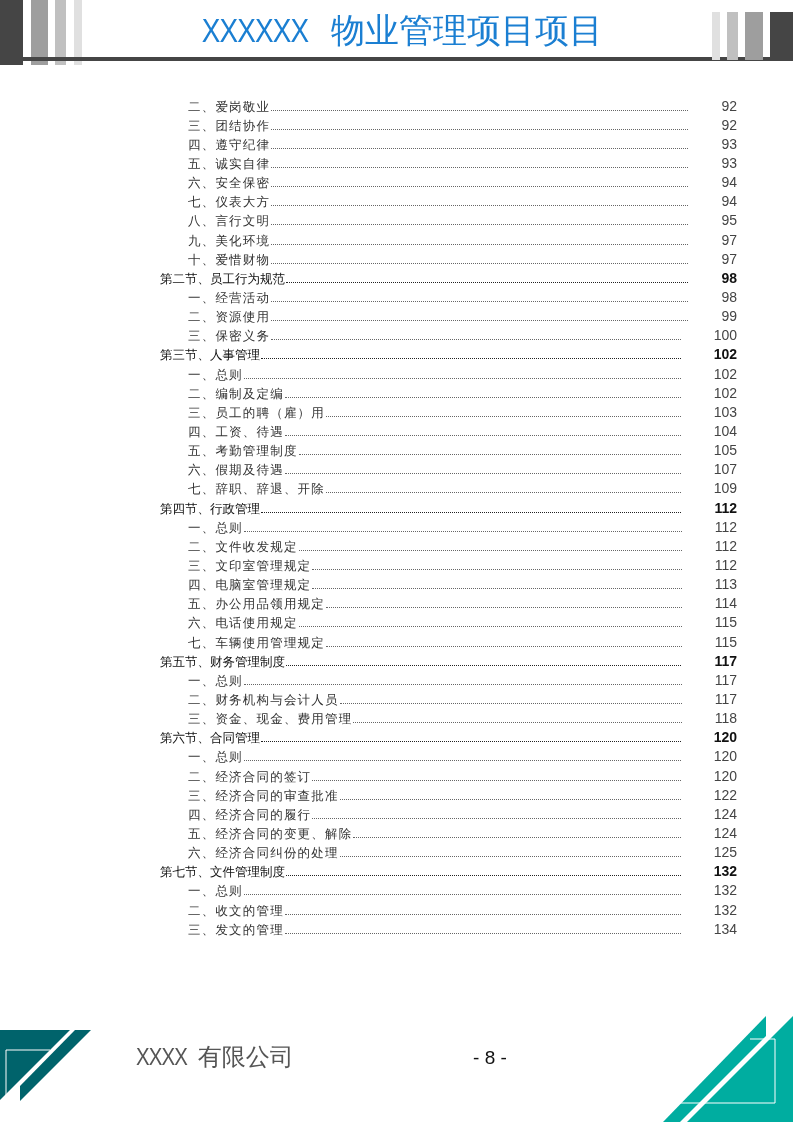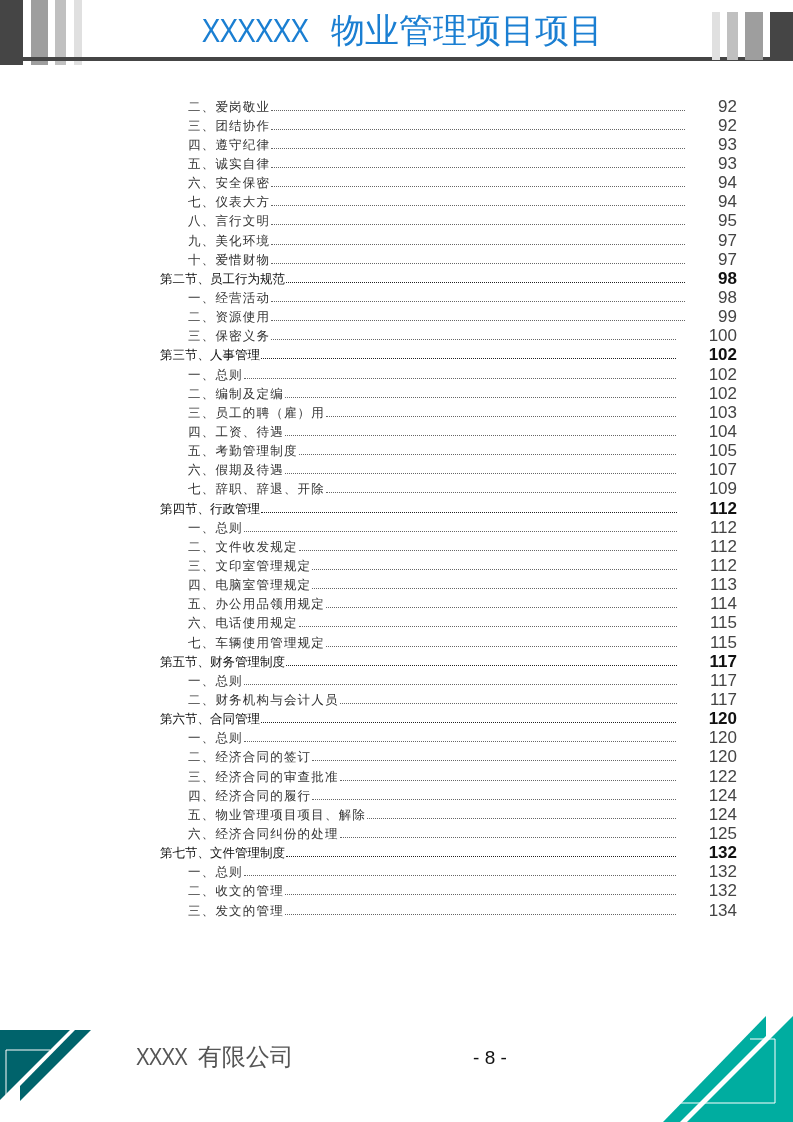--- a/index.html
+++ b/index.html
@@ -12,21 +12,21 @@
   .hdr-title { position: absolute; left: 0; width: 793px; top: 12px; text-align: center;
                font-family: "DejaVu Sans", "Liberation Sans", sans-serif; font-size: 34px;
                color: #1b7fd2; letter-spacing: 0px; line-height: 36px; }
   .hdr-title .x { font-family: "Liberation Sans", sans-serif; transform: scaleX(0.82); display: inline-block; letter-spacing: -1px; }
 
   
   .toc { position: absolute; left: 160px; top: 95.5px; width: 577px; }
   .row { position: relative; height: 19.15px; display: flex; align-items: flex-end; font-size: 12.5px; line-height: 17px; }
   .row .label { white-space: nowrap; padding-right: 1px; margin-top: 20px; }
   .row .leader { flex: 1; border-bottom: 1px dotted #666; margin-bottom: 4px; height: 0; }
-  .row .page { font-family: "Liberation Sans", sans-serif; font-size: 17px; color: #444; padding-left: 1px; margin-left: 32px; }
+  .row .page { font-family: "Liberation Sans", sans-serif; font-size: 14px; color: #444; padding-left: 1px; margin-left: 32px; }
   .row.sub .label { padding-left: 28px; color: #333; letter-spacing: 1.2px; }
   .row.sec .label { font-family: "DejaVu Sans", "Liberation Sans", sans-serif; font-weight: normal; color: #111; font-size: 12.5px; letter-spacing: 0px; }
   .row.sec .page { font-weight: bold; color: #111; }
   .row.sec .leader { border-bottom: 1px dotted #222; }
 
   
   .ftr-company { position: absolute; left: 136px; top: 1042px; font-family: "DejaVu Sans", "Liberation Sans", sans-serif;
                  font-size: 24px; color: #555; line-height: 30px; }
   .ftr-company .x { font-family: "Liberation Sans", sans-serif; display:inline-block; transform: scaleX(0.85); transform-origin:left; letter-spacing:-1px; margin-right:-6px;}
   .ftr-page { position: absolute; left: 440px; width: 100px; top: 1047px; text-align: center;
@@ -204,20 +204,25 @@
     <div class="row sub">
       <span class="label">一、总则</span>
       <span class="leader"></span>
       <span class="page">117</span>
     </div>
     <div class="row sub">
       <span class="label">二、财务机构与会计人员</span>
       <span class="leader"></span>
       <span class="page">117</span>
     </div>
+    <div class="row sub">
+      <span class="label">三、资金、现金、费用管理</span>
+      <span class="leader"></span>
+      <span class="page">118</span>
+    </div>
     <div class="row sec">
       <span class="label">第六节、合同管理</span>
       <span class="leader"></span>
       <span class="page">120</span>
     </div>
     <div class="row sub">
       <span class="label">一、总则</span>
       <span class="leader"></span>
       <span class="page">120</span>
     </div>
@@ -230,21 +235,21 @@
       <span class="label">三、经济合同的审查批准</span>
       <span class="leader"></span>
       <span class="page">122</span>
     </div>
     <div class="row sub">
       <span class="label">四、经济合同的履行</span>
       <span class="leader"></span>
       <span class="page">124</span>
     </div>
     <div class="row sub">
-      <span class="label">五、物业管理项目项目、解除</span>
+      <span class="label">五、经济合同的变更、解除</span>
       <span class="leader"></span>
       <span class="page">124</span>
     </div>
     <div class="row sub">
       <span class="label">六、经济合同纠份的处理</span>
       <span class="leader"></span>
       <span class="page">125</span>
     </div>
     <div class="row sec">
       <span class="label">第七节、文件管理制度</span>

